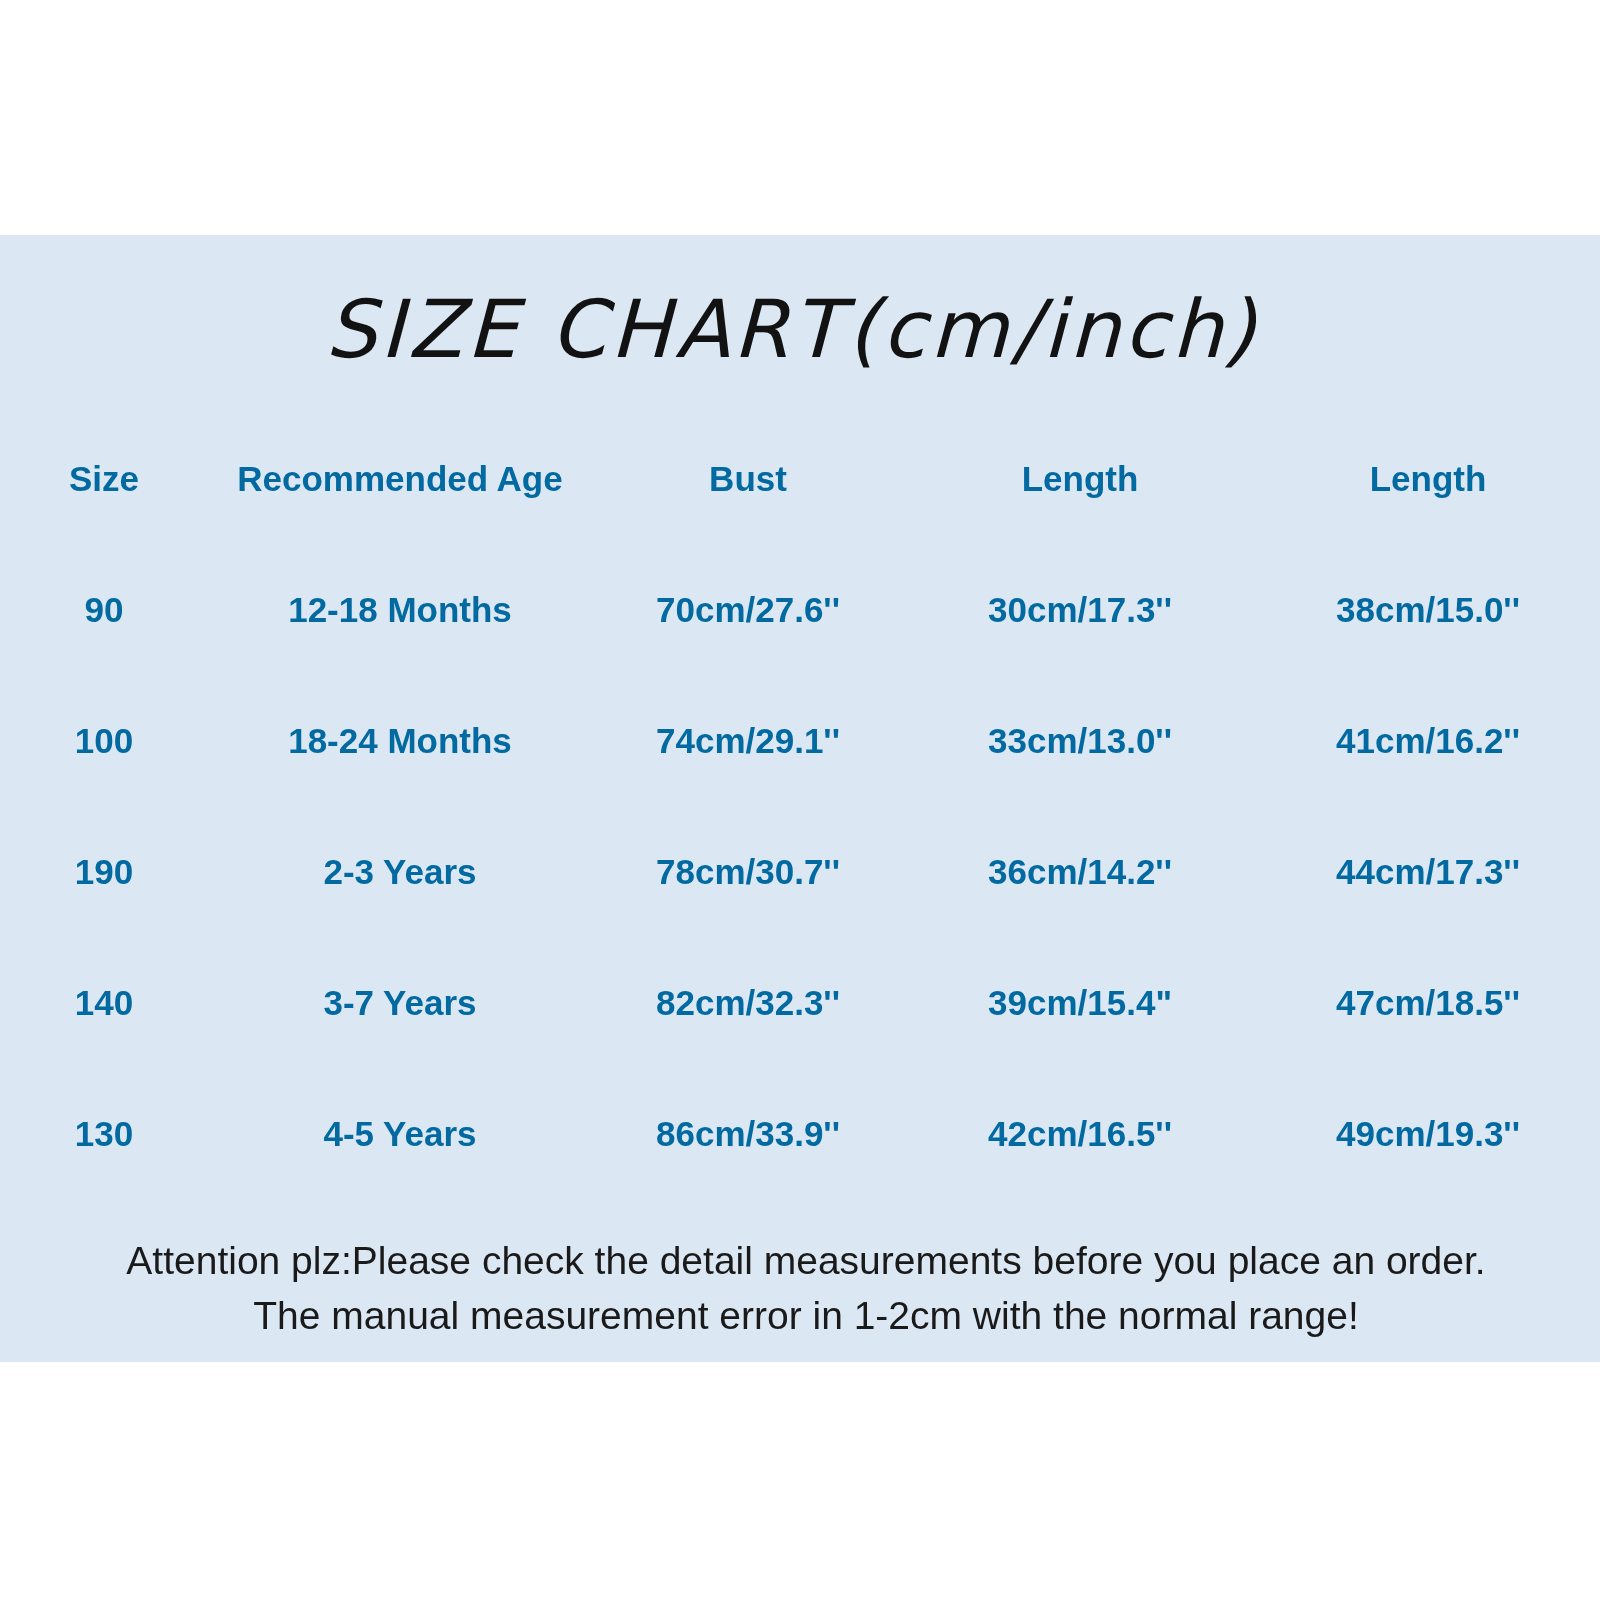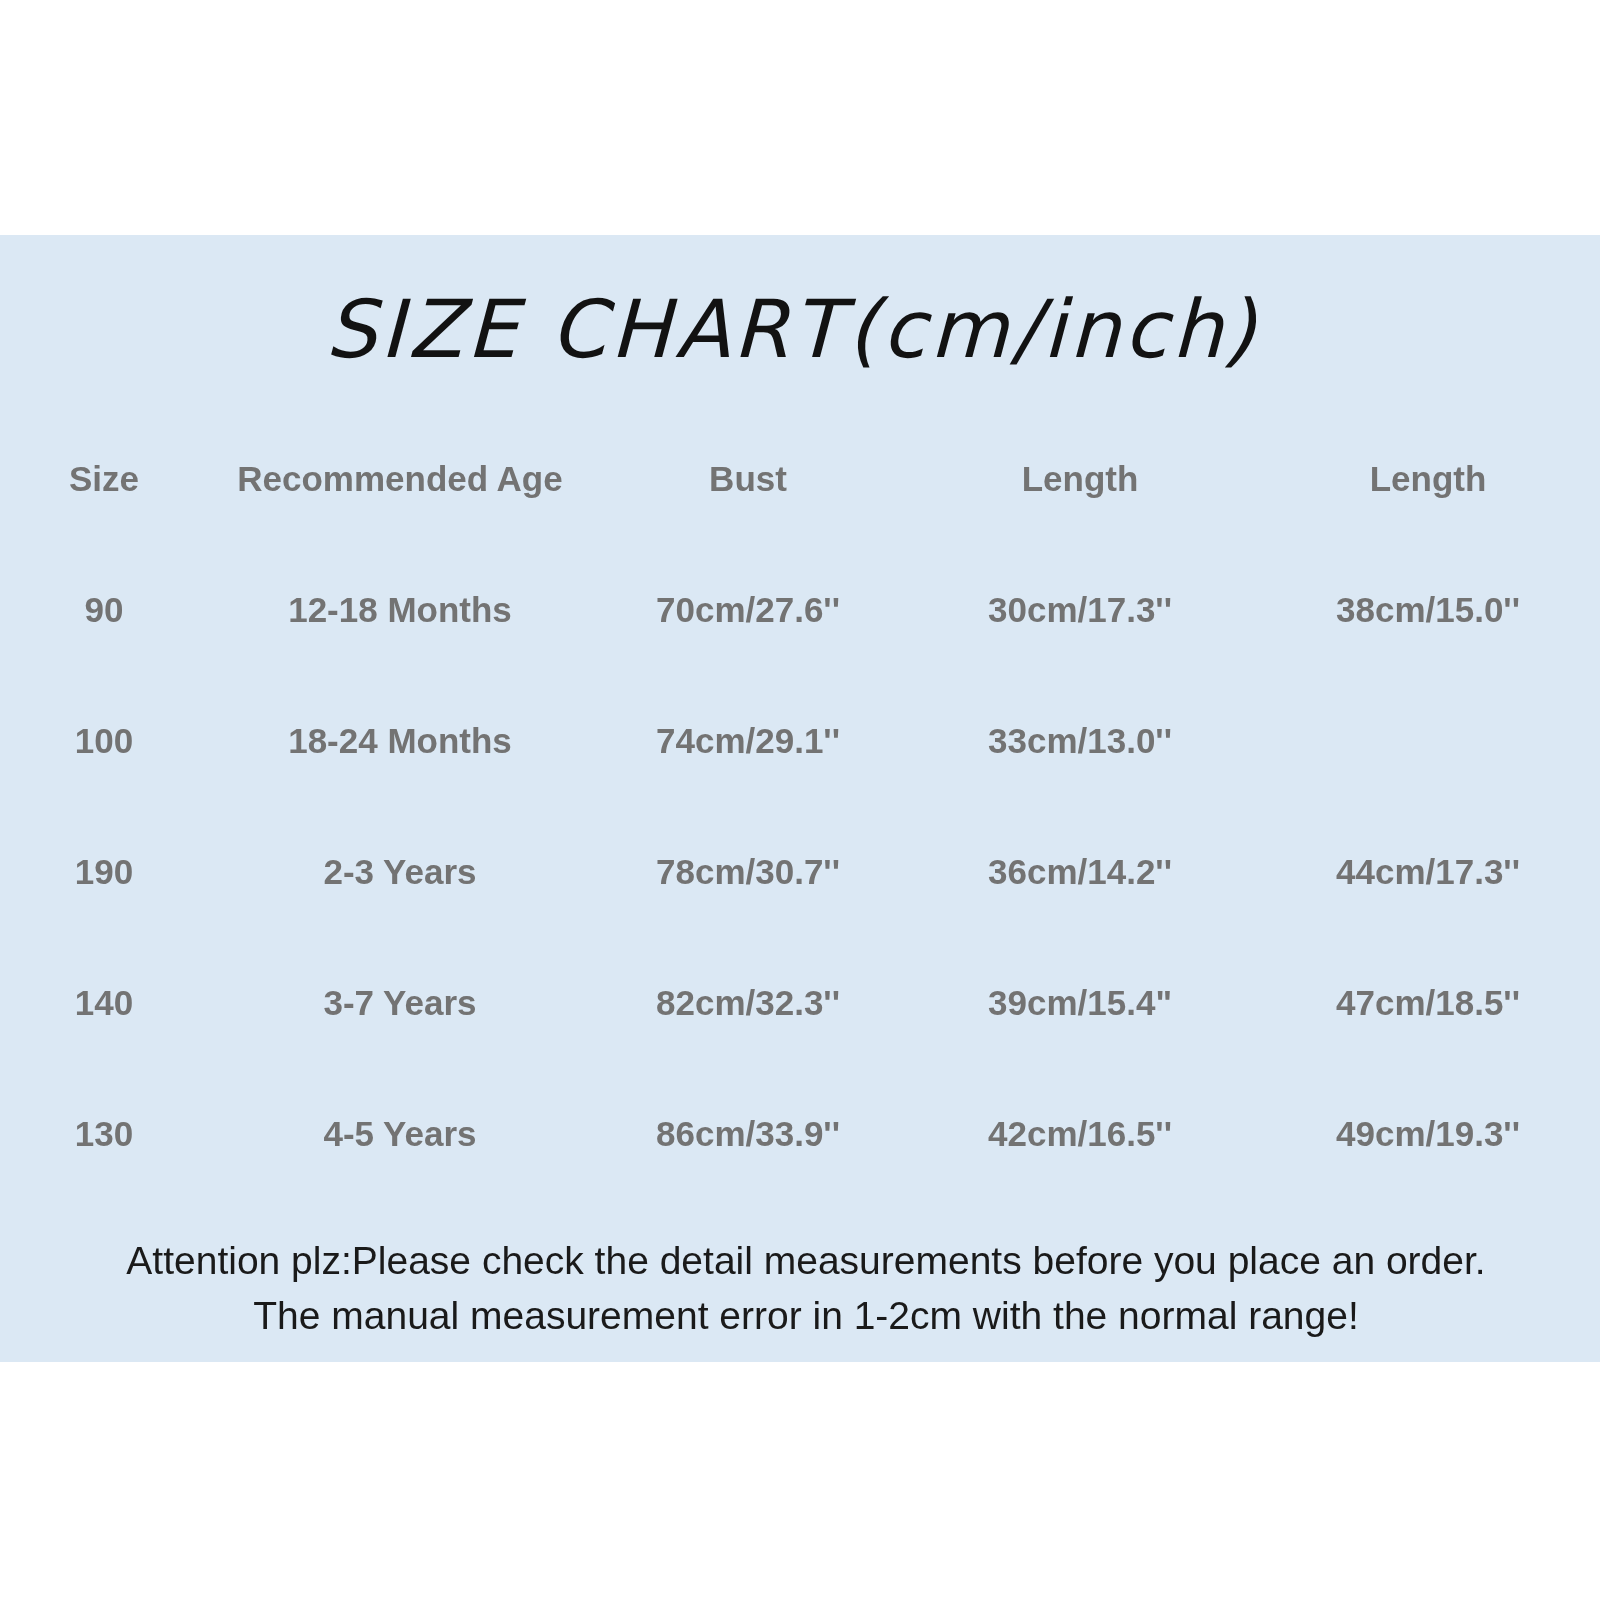--- a/index.html
+++ b/index.html
@@ -39,21 +39,21 @@
   .trow {
     display: grid;
     grid-template-columns: 13% 24% 19.5% 22% 21.5%;
     height: 131px;
     align-items: center;
   }
   .trow .cell {
     text-align: center;
     font-weight: bold;
     font-size: 35px;
-    color: #737373;
+    color: #0369a1;
     white-space: nowrap;
   }
   .note {
     margin-top: 34px;
     text-align: center;
     font-size: 39px;
     line-height: 55px;
     font-weight: normal;
     color: #1a1a1a;
     margin-left: 12px;
@@ -83,20 +83,21 @@
       <div class="cell">70cm/27.6''</div>
       <div class="cell">30cm/17.3''</div>
       <div class="cell">38cm/15.0''</div>
     </div>
 
     <div class="trow">
       <div class="cell">100</div>
       <div class="cell">18-24 Months</div>
       <div class="cell">74cm/29.1''</div>
       <div class="cell">33cm/13.0''</div>
+      <div class="cell">41cm/16.2''</div>
     </div>
 
     <div class="trow">
       <div class="cell">190</div>
       <div class="cell">2-3 Years</div>
       <div class="cell">78cm/30.7''</div>
       <div class="cell">36cm/14.2''</div>
       <div class="cell">44cm/17.3''</div>
     </div>
 

